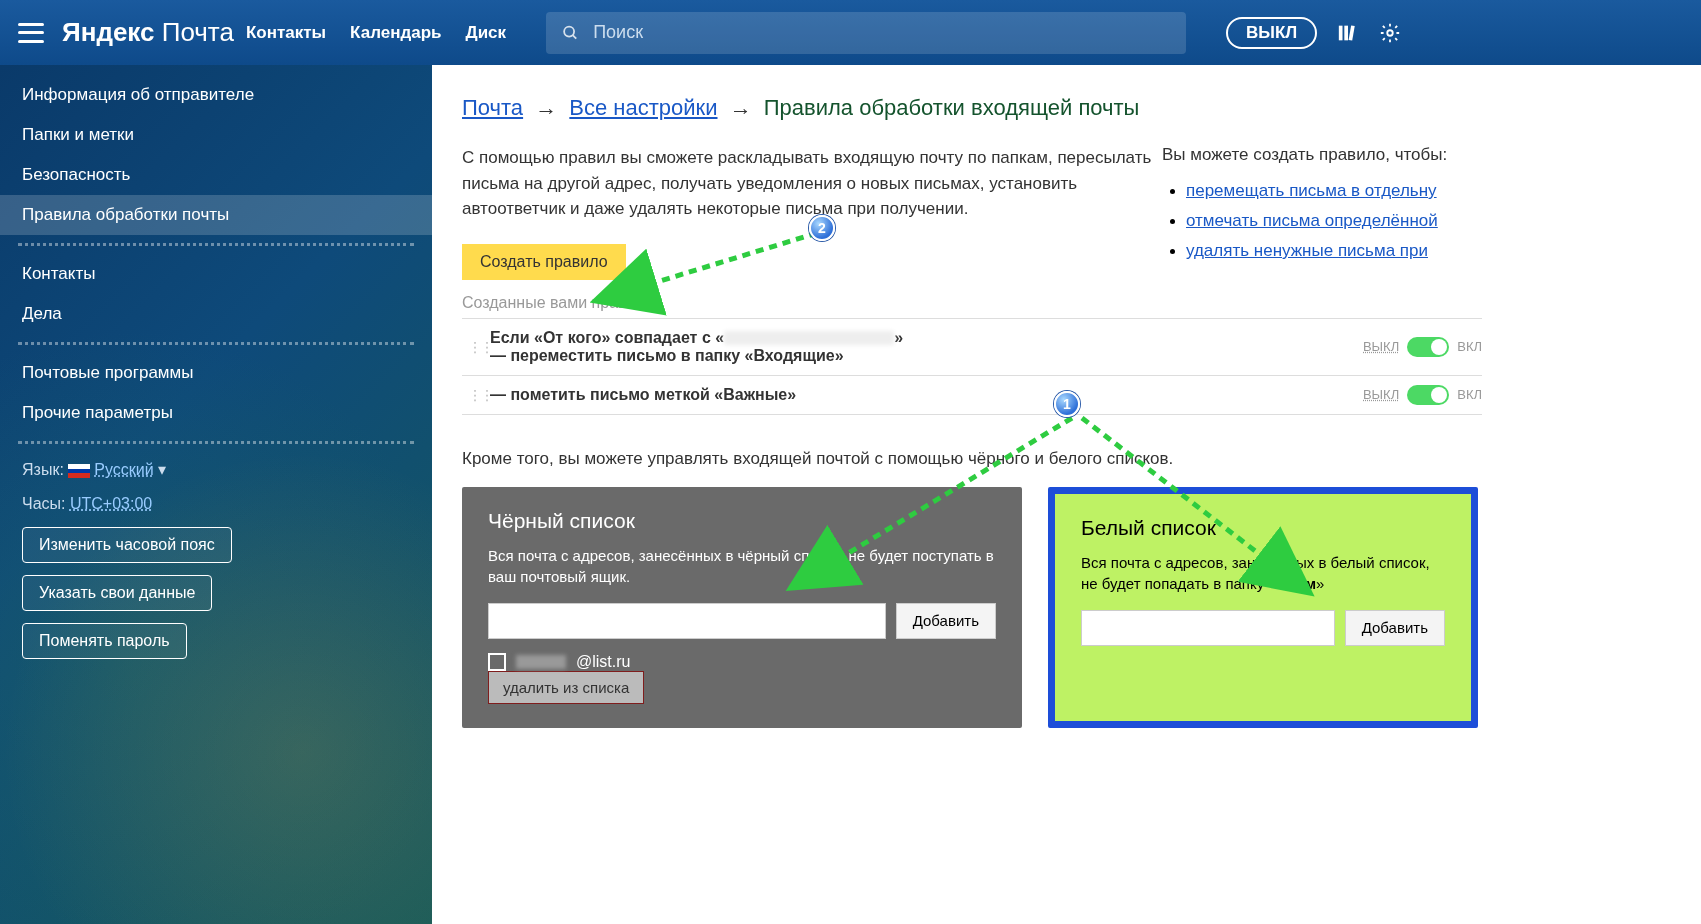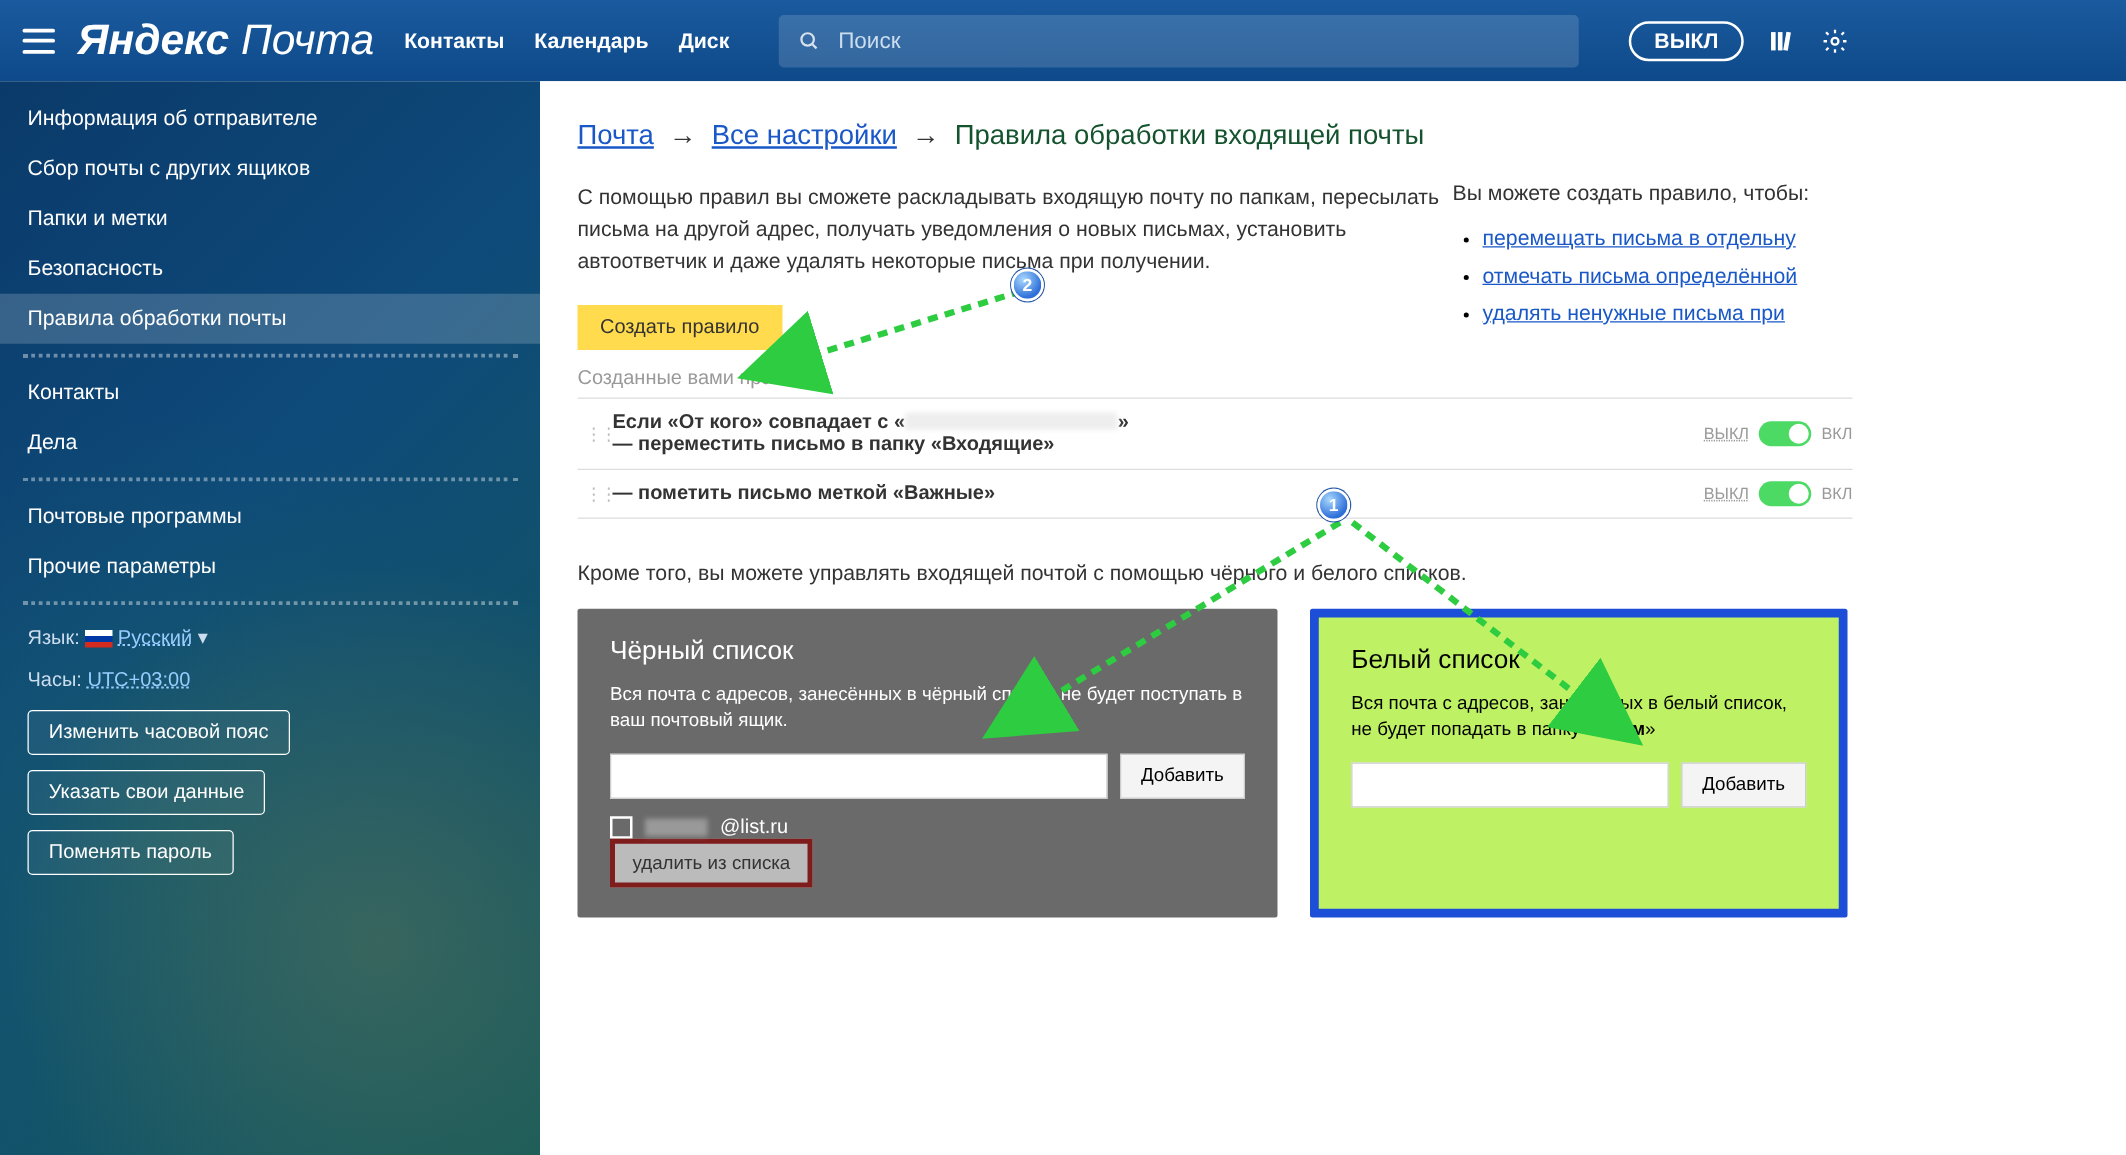--- a/index.html
+++ b/index.html
@@ -2,21 +2,21 @@
 <html><head>
 <meta charset="utf-8">
 <style>
 * { box-sizing: border-box; margin: 0; padding: 0; }
 body { font-family: Arial, Helvetica, sans-serif; font-size: 15px; background: #fff; width: 1701px; height: 924px; overflow: hidden; position: relative; }
 
 
 .header { background: linear-gradient(to bottom, #1a5a9e, #0e4a8a); height: 65px; display: flex; align-items: center; padding: 0 18px; color: #fff; }
 .hamburger { width: 26px; height: 20px; display: flex; flex-direction: column; justify-content: space-between; margin-right: 18px; cursor: pointer; }
 .hamburger span { height: 3px; background: #fff; border-radius: 2px; }
-.logo { font-size: 34px; font-weight: 400; margin-right: 24px; font-style: italic; }
+.logo { font-size: 26px; font-weight: 400; margin-right: 12px; }
 .logo b { font-weight: 700; }
 .top-nav { display: flex; gap: 24px; font-size: 17px; font-weight: 600; }
 .top-nav span { cursor: pointer; }
 .search-wrap { flex: 1; margin: 0 40px; max-width: 640px; }
 .search { background: rgba(255,255,255,0.15); border-radius: 4px; height: 42px; display: flex; align-items: center; padding: 0 16px; }
 .search-icon { width: 18px; height: 18px; margin-right: 14px; opacity: .8; }
 .search input { background: none; border: none; outline: none; color: #fff; font-size: 18px; width: 100%; }
 .search input::placeholder { color: #cde; }
 .header-right { display: flex; align-items: center; gap: 20px; }
 .plus-btn { border: 2px solid #fff; border-radius: 22px; padding: 4px 18px; font-size: 17px; font-weight: 600; }
@@ -76,21 +76,21 @@
 .list-box.white { background: #bef264; border: 7px solid #1d4ed8; width: 430px; }
 .list-box h3 { font-size: 21px; font-weight: 400; margin-bottom: 12px; }
 .list-box p { font-size: 15px; line-height: 1.4; margin-bottom: 16px; }
 .list-input-row { display: flex; gap: 10px; margin-bottom: 14px; }
 .list-input-row input { flex: 1; height: 36px; border: 1px solid #ccc; padding: 0 8px; font-size: 15px; min-width: 0; }
 .list-input-row button { height: 36px; padding: 0 16px; border: 1px solid #ccc; background: #f4f4f4; font-size: 15px; cursor: pointer; }
 .black .list-input-row input { background: #fff; color: #333; }
 .chk-row { display: flex; align-items: center; gap: 10px; font-size: 16px; margin-bottom: 0; }
 .chk-row .chk { width: 18px; height: 18px; border: 2px solid #fff; background: transparent; }
 .chk-row .blur2 { display: inline-block; width: 50px; height: 14px; background: #999; filter: blur(2px); }
-.del-btn { background: #bbb; border: 4px solid #7f1d1d; color: #333; padding: 7px 14px; font-size: 15px; cursor: pointer; }
+.del-btn { background: #bbb; border: 1px solid #7f1d1d; color: #333; padding: 7px 14px; font-size: 15px; cursor: pointer; }
 
 
 .anno { position: absolute; z-index: 50; }
 .badge { width: 26px; height: 26px; border-radius: 50%; background: radial-gradient(circle at 35% 30%, #a8d8ff, #2e6fd8 70%); border: 2px solid #fff; box-shadow: 0 0 0 1px #2a5aa8; color: #fff; display: flex; align-items: center; justify-content: center; font-weight: 700; font-size: 14px; }
 .arrow-svg { position: absolute; overflow: visible; pointer-events: none; }
 .flag { display:inline-block; width:22px; height:14px; background: linear-gradient(#fff 33%, #0039a6 33% 66%, #d52b1e 66%); vertical-align:middle; margin-right:4px; }
 </style>
 </head>
 <body>
 
@@ -125,21 +125,20 @@
     <svg class="gear-icon" viewBox="0 0 24 24" fill="none" stroke="#fff" stroke-width="2">
         <circle cx="12" cy="12" r="3"></circle>
         <path d="M12 2v3M12 19v3M4.2 4.2l2.1 2.1M17.7 17.7l2.1 2.1M2 12h3M19 12h3M4.2 19.8l2.1-2.1M17.7 6.3l2.1-2.1"></path>
       </svg>
   </div>
 </div>
 
 <div class="layout">
   <div class="sidebar">
     <div class="side-item">Информация об отправителе</div>
-    <div class="side-item">Сбор почты с других ящиков</div>
     <div class="side-item">Папки и метки</div>
     <div class="side-item">Безопасность</div>
     <div class="side-item active">Правила обработки почты</div>
     <div class="side-sep"></div>
     <div class="side-item">Контакты</div>
     <div class="side-item">Дела</div>
     <div class="side-sep"></div>
     <div class="side-item">Почтовые программы</div>
     <div class="side-item">Прочие параметры</div>
     <div class="side-sep"></div>

